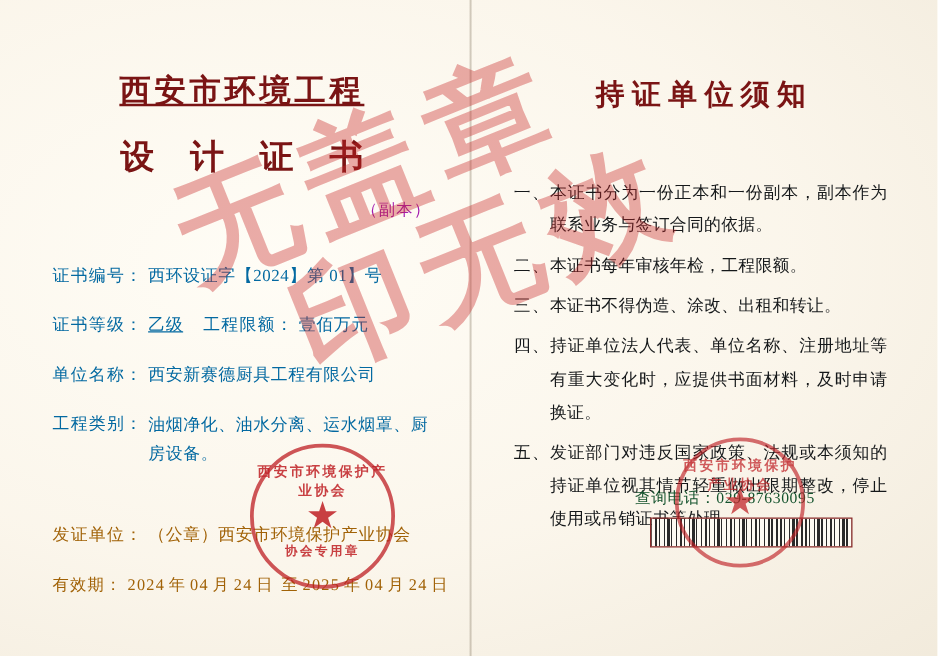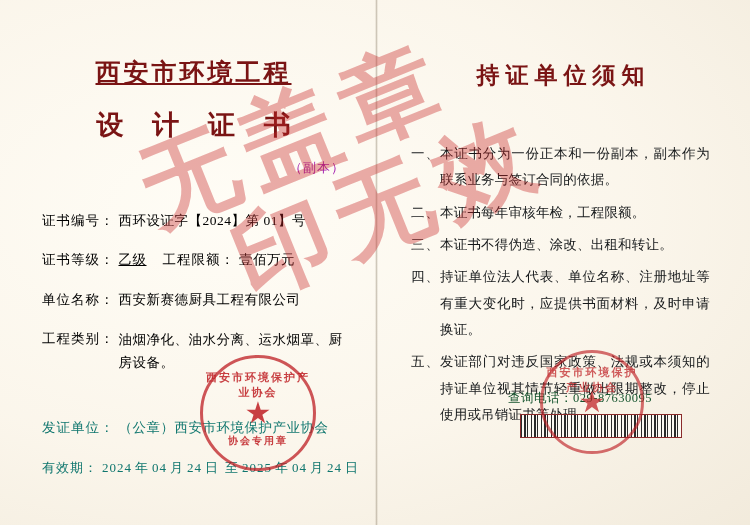--- a/index.html
+++ b/index.html
@@ -71,21 +71,21 @@
     font-family: Liberation Mono, monospace;
     font-size: 13px;
     text-align: right;
     margin: 16px 0 0 0;
     letter-spacing: 1px;
   }
 
   .fields {
     margin-top: 34px;
     font-family: "Liberation Serif", serif;
-    color: #000000;
+    color: #0369a1;
     font-size: 13.5px;
   }
   .field-row {
     display: flex;
     align-items: flex-start;
     margin-bottom: 19px;
     line-height: 1.5;
   }
   .field-label {
     white-space: nowrap;
@@ -102,21 +102,21 @@
     white-space: nowrap;
   }
   .field-multi {
     line-height: 1.7;
   }
 
   .issuer-block {
     margin-top: 44px;
     font-family: "Liberation Serif", serif;
     font-size: 13.5px;
-    color: #0f766e;
+    color: #a16207;
   }
   .issuer-row {
     display: flex;
     align-items: baseline;
     margin-bottom: 22px;
     letter-spacing: 1px;
   }
   .validity-row {
     display: flex;
     align-items: baseline;

